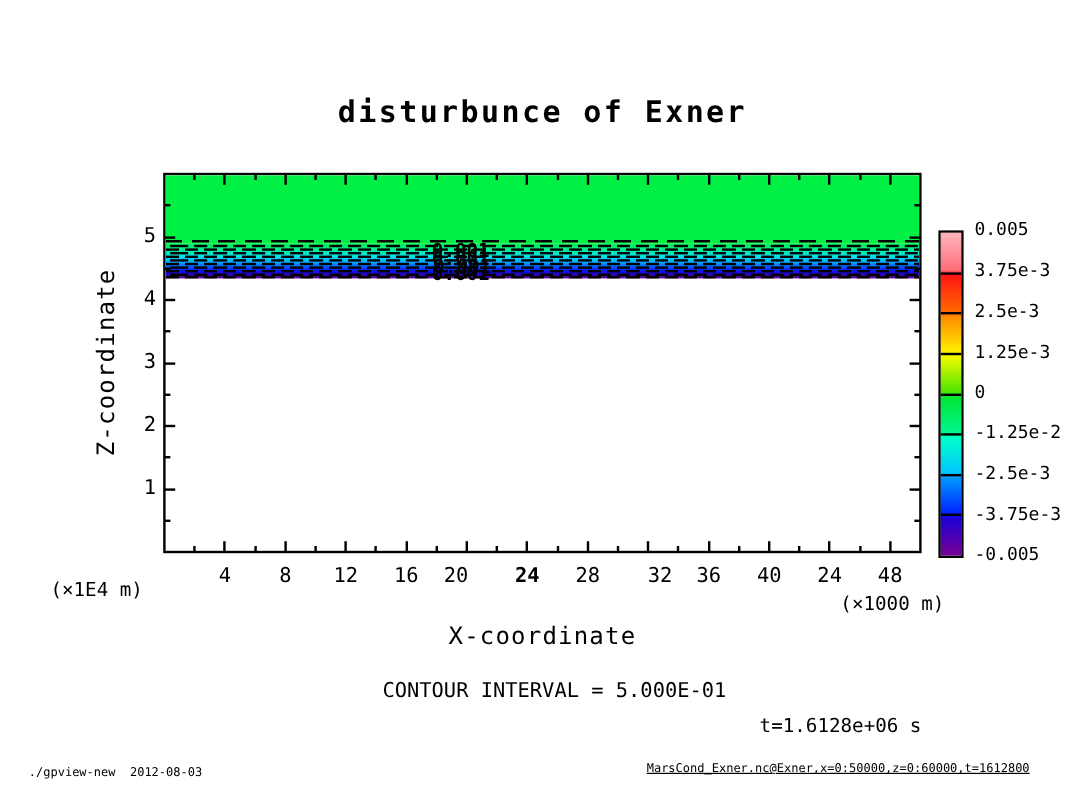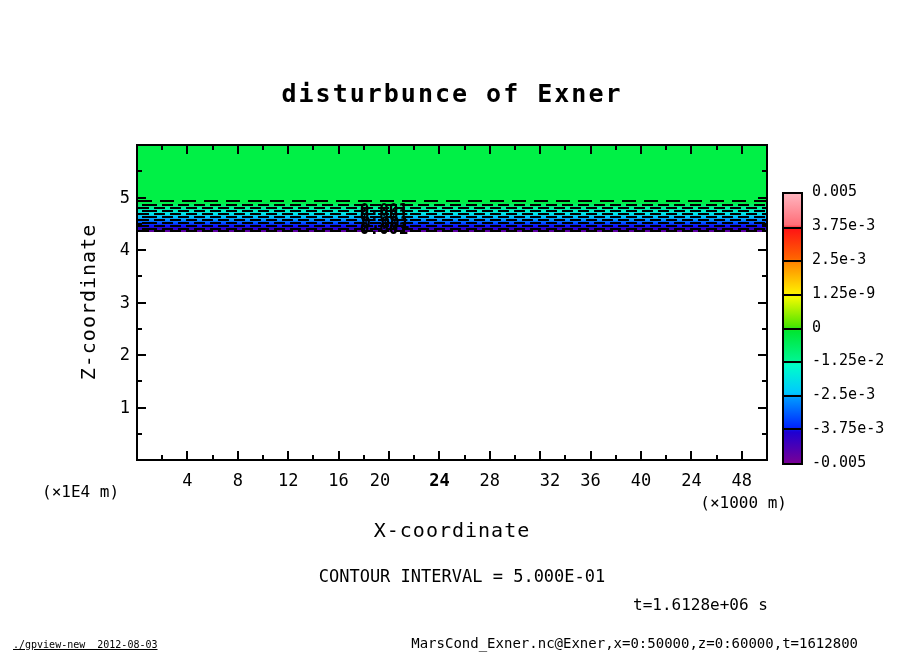--- a/index.html
+++ b/index.html
@@ -15,22 +15,22 @@
   }
   #ylabel{
     left:88px;top:302px;transform:translate(-50%,-50%) rotate(-90deg);
     transform-origin:center;font-size:20px;letter-spacing:1px;white-space:nowrap;
   }
   #yunit{left:42px;top:482px;font-size:16px;white-space:pre;text-align:right;}
   #xunit{right:117px;top:493px;font-size:16px;white-space:pre;}
   #xlabel{left:137px;top:518px;width:630px;text-align:center;font-size:20px;letter-spacing:1px;}
   #contour-note{left:137px;top:566px;width:650px;text-align:center;font-size:17px;}
   #time-label{left:633px;top:595px;font-size:16px;}
-  #footer-left{left:13px;top:639px;font-size:10px;white-space:pre;text-decoration:underline;}
-  #footer-right{right:46px;top:635px;font-size:14px;white-space:pre;}
+  #footer-left{left:24px;top:639px;font-size:10px;white-space:pre;}
+  #footer-right{right:46px;top:635px;font-size:10px;white-space:pre;text-decoration:underline;}
   #plot-frame{
     left:136px;top:144px;width:632px;height:317px;
     border:2px solid #000;box-sizing:border-box;background:#fff;
   }
   .x-tick-label{position:absolute;top:470px;width:40px;text-align:center;font-size:17px;}
   .y-tick-label{position:absolute;left:100px;width:30px;text-align:right;font-size:17px;}
   .dash-line{position:absolute;height:2px;}
   .contour-label{
     position:absolute;font-size:16px;font-weight:bold;transform:translate(-50%,-50%);
     letter-spacing:0px;white-space:nowrap;
@@ -173,21 +173,21 @@
     <div class="cb-divider" style="top: 99.875px;"></div>
     <div class="cb-divider" style="top: 133.5px;"></div>
     <div class="cb-divider" style="top: 167.125px;"></div>
     <div class="cb-divider" style="top: 200.75px;"></div>
     <div class="cb-divider" style="top: 234.375px;"></div>
   </div>
 <div class="abs" id="colorbar-labels">
     <div class="cb-label" style="top: 182px;">0.005</div>
     <div class="cb-label" style="top: 215.875px;">3.75e-3</div>
     <div class="cb-label" style="top: 249.75px;">2.5e-3</div>
-    <div class="cb-label" style="top: 283.625px;">1.25e-9</div>
+    <div class="cb-label" style="top: 283.625px;">1.25e-3</div>
     <div class="cb-label" style="top: 317.5px;">0</div>
     <div class="cb-label" style="top: 351.375px;">-1.25e-2</div>
     <div class="cb-label" style="top: 385.25px;">-2.5e-3</div>
     <div class="cb-label" style="top: 419.125px;">-3.75e-3</div>
     <div class="cb-label" style="top: 453px;">-0.005</div>
   </div>
 
 <div class="abs" id="footer-left">./gpview-new  2012-08-03</div>
 <div class="abs" id="footer-right">MarsCond_Exner.nc@Exner,x=0:50000,z=0:60000,t=1612800</div>
 

